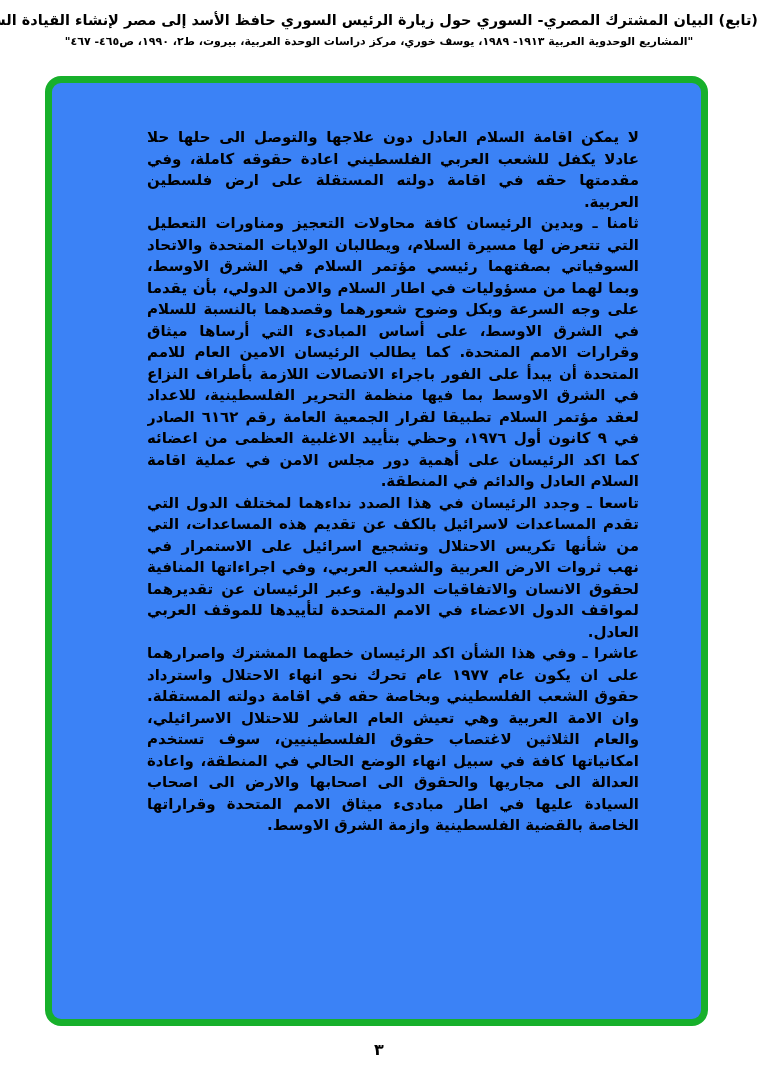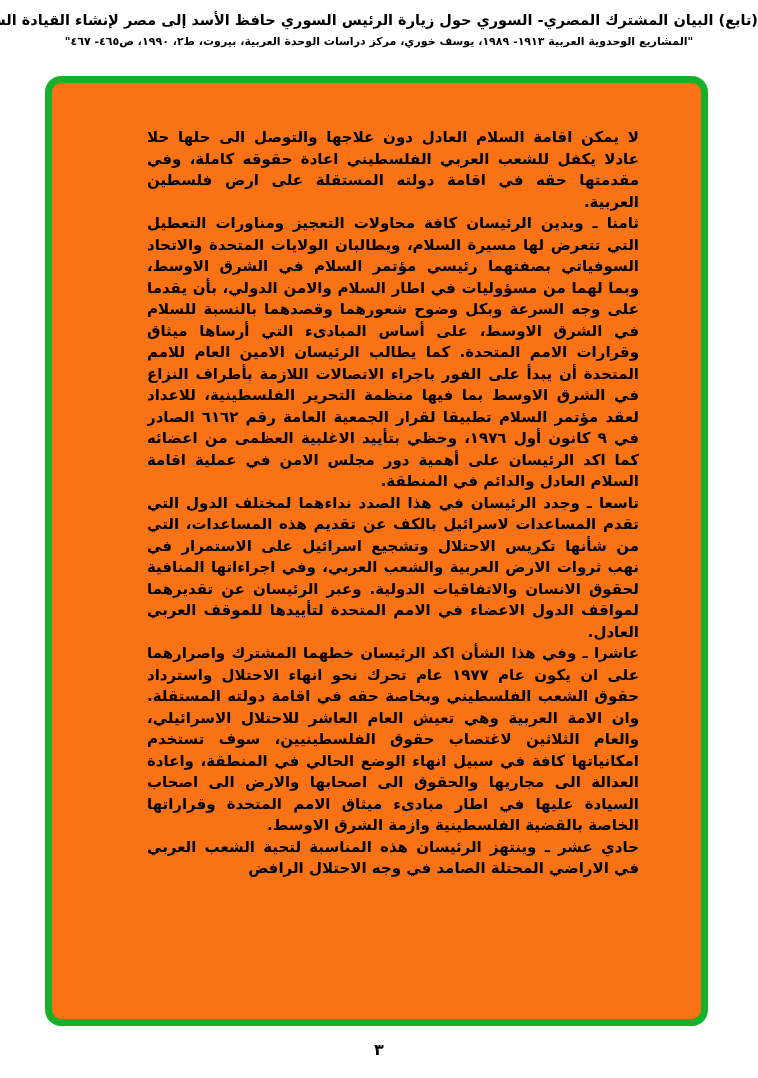--- a/index.html
+++ b/index.html
@@ -33,21 +33,21 @@
     white-space: nowrap;
   }
   .frame {
     position: absolute;
     left: 45px;
     top: 76px;
     width: 663px;
     height: 950px;
     border: 7px solid #17b02b;
     border-radius: 16px;
-    background: #f97316;
+    background: #3b82f6;
     overflow: hidden;
   }
   .textblock {
     position: absolute;
     top: 44px;
     right: 62px;
     width: 492px;
     direction: rtl;
     text-align: justify;
     text-justify: inter-word;
@@ -77,19 +77,18 @@
     <div class="title">(تابع) البيان المشترك المصري- السوري حول زيارة الرئيس السوري حافظ الأسد إلى مصر لإنشاء القيادة السياسية</div>
     <div class="source">"المشاريع الوحدوية العربية ١٩١٣- ١٩٨٩، يوسف خوري، مركز دراسات الوحدة العربية، بيروت، ط٢، ١٩٩٠، ص٤٦٥- ٤٦٧"</div>
   </div>
 
   <div class="frame">
     <div class="textblock">
       <p>لا يمكن اقامة السلام العادل دون علاجها والتوصل الى حلها حلا عادلا يكفل للشعب العربي الفلسطيني اعادة حقوقه كاملة، وفي مقدمتها حقه في اقامة دولته المستقلة على ارض فلسطين العربية.</p>
       <p>ثامنا ـ ويدين الرئيسان كافة محاولات التعجيز ومناورات التعطيل التي تتعرض لها مسيرة السلام، ويطالبان الولايات المتحدة والاتحاد السوفياتي بصفتهما رئيسي مؤتمر السلام في الشرق الاوسط، وبما لهما من مسؤوليات في اطار السلام والامن الدولي، بأن يقدما على وجه السرعة وبكل وضوح شعورهما وقصدهما بالنسبة للسلام في الشرق الاوسط، على أساس المبادىء التي أرساها ميثاق وقرارات الامم المتحدة. كما يطالب الرئيسان الامين العام للامم المتحدة أن يبدأ على الفور باجراء الاتصالات اللازمة بأطراف النزاع في الشرق الاوسط بما فيها منظمة التحرير الفلسطينية، للاعداد لعقد مؤتمر السلام تطبيقا لقرار الجمعية العامة رقم ٦١٦٢ الصادر في ٩ كانون أول ١٩٧٦، وحظي بتأييد الاغلبية العظمى من اعضائه كما اكد الرئيسان على أهمية دور مجلس الامن في عملية اقامة السلام العادل والدائم في المنطقة.</p>
       <p>تاسعا ـ وجدد الرئيسان في هذا الصدد نداءهما لمختلف الدول التي تقدم المساعدات لاسرائيل بالكف عن تقديم هذه المساعدات، التي من شأنها تكريس الاحتلال وتشجيع اسرائيل على الاستمرار في نهب ثروات الارض العربية والشعب العربي، وفي اجراءاتها المنافية لحقوق الانسان والاتفاقيات الدولية. وعبر الرئيسان عن تقديرهما لمواقف الدول الاعضاء في الامم المتحدة لتأييدها للموقف العربي العادل.</p>
       <p>عاشرا ـ وفي هذا الشأن اكد الرئيسان خطهما المشترك واصرارهما على ان يكون عام ١٩٧٧ عام تحرك نحو انهاء الاحتلال واسترداد حقوق الشعب الفلسطيني وبخاصة حقه في اقامة دولته المستقلة. وان الامة العربية وهي تعيش العام العاشر للاحتلال الاسرائيلي، والعام الثلاثين لاغتصاب حقوق الفلسطينيين، سوف تستخدم امكانياتها كافة في سبيل انهاء الوضع الحالي في المنطقة، واعادة العدالة الى مجاريها والحقوق الى اصحابها والارض الى اصحاب السيادة عليها في اطار مبادىء ميثاق الامم المتحدة وقراراتها الخاصة بالقضية الفلسطينية وازمة الشرق الاوسط.</p>
-      <p>حادي عشر ـ وينتهز الرئيسان هذه المناسبة لتحية الشعب العربي في الاراضي المحتلة الصامد في وجه الاحتلال الرافض</p>
     </div>
   </div>
 
   <div class="pagenum">٣</div>
 
 </div>
 
 </body></html>

